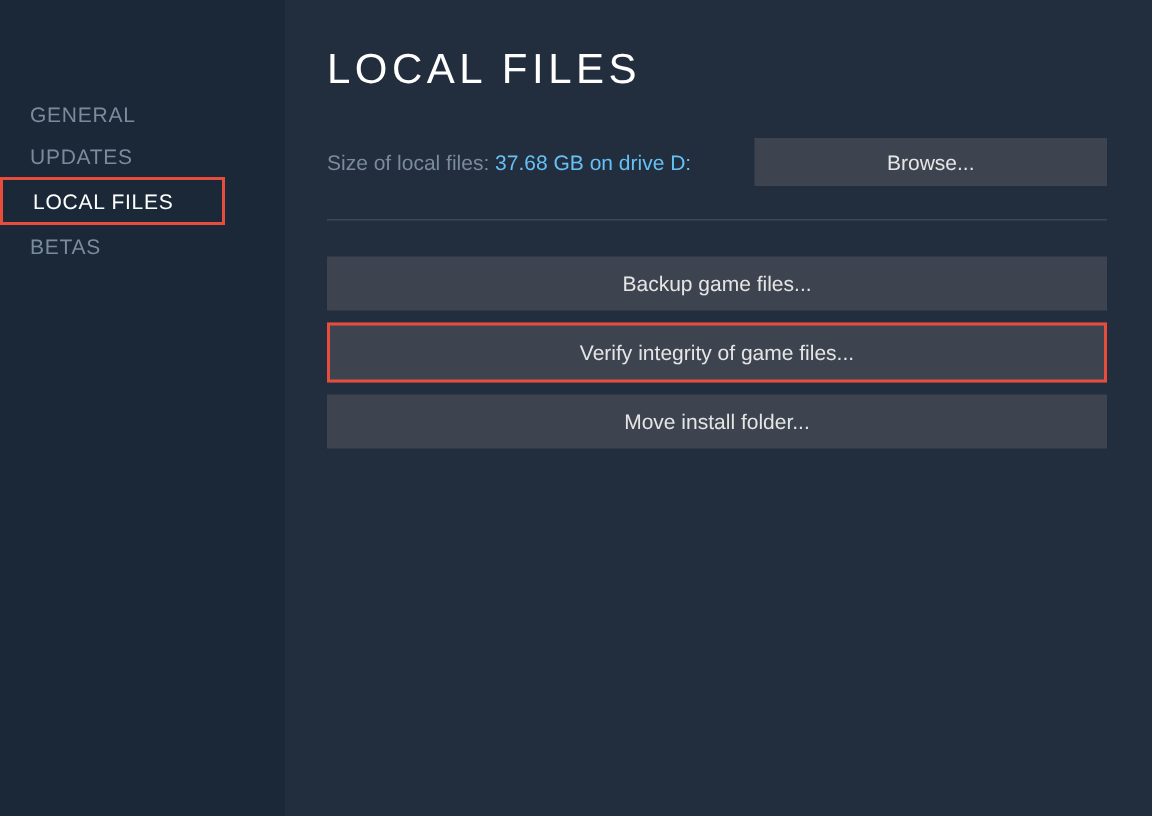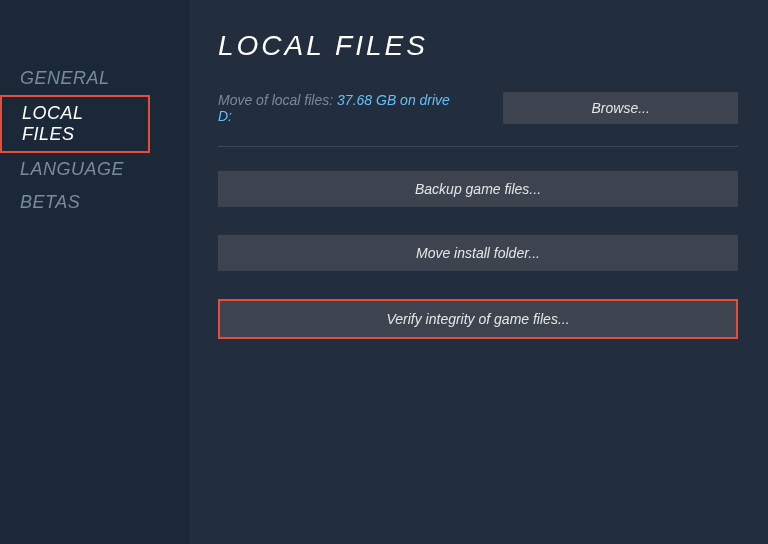--- a/index.html
+++ b/index.html
@@ -1,19 +1,18 @@
 <!DOCTYPE html>
 <html><head>
   <meta charset="utf-8">
   <style>
     * {
       margin: 0;
       padding: 0;
       box-sizing: border-box;
-      font-style: italic;
     }
     body {
       width: 768px;
       height: 544px;
       background: #1b2838;
       font-family: Arial, "Helvetica Neue", sans-serif;
       color: #c6d4df;
       position: relative;
       overflow: hidden;
     }
@@ -21,21 +20,21 @@
       position: absolute;
       left: 0;
       top: 0;
       width: 190px;
       height: 100%;
       background: #1b2838;
       padding-top: 62px;
     }
     .sidebar-item {
       padding: 6px 20px;
-      font-size: 18px;
+      font-size: 14px;
       color: #7a8b9b;
       cursor: pointer;
       text-transform: uppercase;
       letter-spacing: 0.5px;
     }
     .sidebar-item.active {
       color: #ffffff;
     }
     .sidebar-item.highlighted {
       border: 2px solid #e74c3c;
@@ -100,48 +99,48 @@
     }
     .action-btn {
       display: block;
       width: 100%;
       background: #3d4450;
       color: #e5e5e5;
       border: none;
       padding: 10px 0;
       font-size: 14px;
       cursor: pointer;
-      margin-bottom: 28px;
+      margin-bottom: 8px;
       text-align: center;
     }
     .action-btn.highlighted {
       border: 2px solid #e74c3c;
     }
   </style>
 </head>
 <body>
 
 <button class="close-btn">×</button>
 
 <div class="sidebar">
   <div class="sidebar-item">GENERAL</div>
+  <div class="sidebar-item">UPDATES</div>
   <div class="sidebar-item active highlighted">LOCAL FILES</div>
-  <div class="sidebar-item">LANGUAGE</div>
   <div class="sidebar-item">BETAS</div>
 </div>
 
 <div class="content">
   <h1 class="page-title">LOCAL FILES</h1>
 
   <div class="file-info-row">
     <div class="file-info-text">
-      <span>Move of local files:</span>
+      <span>Size of local files:</span>
       <span class="file-size">37.68 GB on drive D:</span>
     </div>
     <button class="browse-btn">Browse...</button>
   </div>
 
   <hr class="divider">
 
   <button class="action-btn">Backup game files...</button>
+  <button class="action-btn highlighted">Verify integrity of game files...</button>
   <button class="action-btn">Move install folder...</button>
-  <button class="action-btn highlighted">Verify integrity of game files...</button>
 </div>
 
 </body></html>

